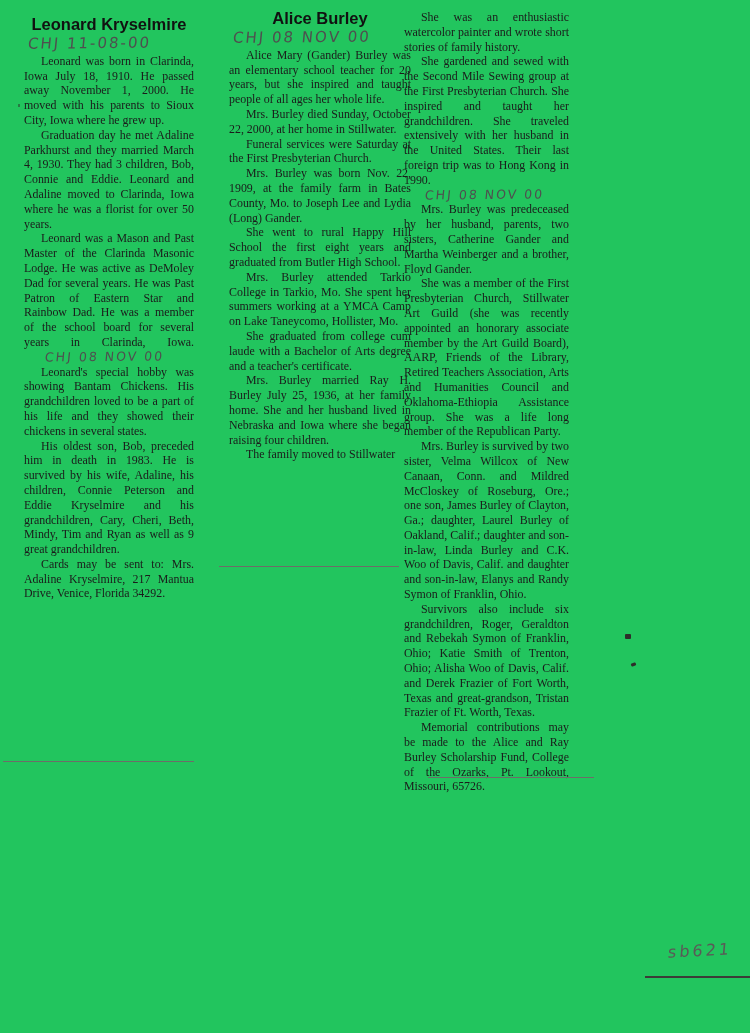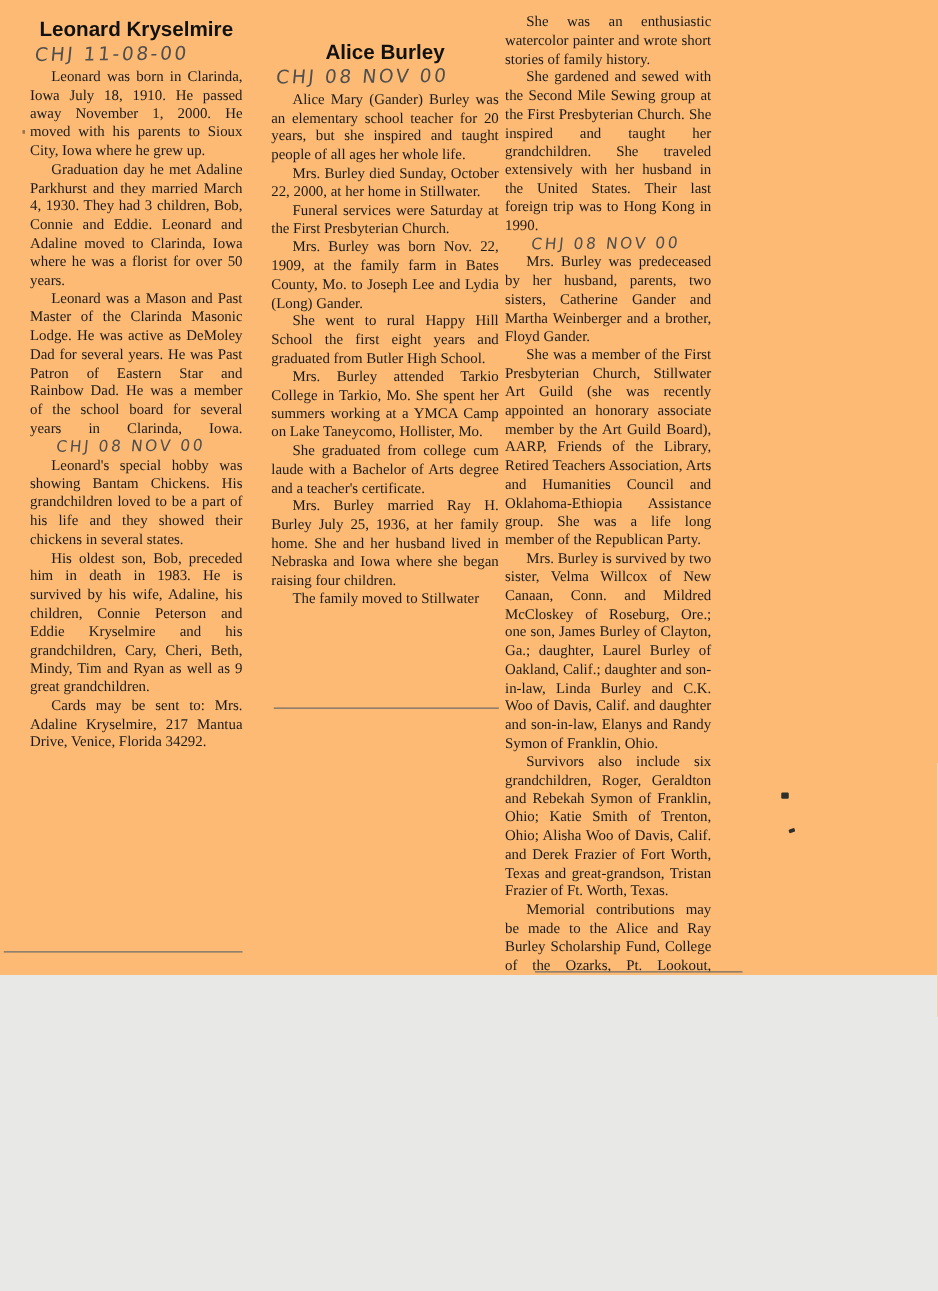--- a/index.html
+++ b/index.html
@@ -1,19 +1,19 @@
 <!DOCTYPE html>
 <html><head>
 <meta charset="utf-8">
 <style>
   html,body { margin:0; padding:0; background:#e8e8e6; }
   .page {
     position:relative;
-    width:750px; height:780px;
-    background:#fdba74;
+    width:750px; height:1033px;
+    background:#22c55e;
     overflow:hidden;
     font-family:"Liberation Serif", serif;
   }
   .col {
     position:absolute;
     color:#1b1b1b;
     font-size:11.9px;
     line-height:14.8px;
     text-align:justify;
   }
@@ -64,21 +64,21 @@
     <div class="headline">Leonard Kryselmire</div>
     <span class="hand hand-line" style="font-size:15px;">CHJ 11-08-00</span>
     <p>Leonard was born in Clarinda, Iowa July 18, 1910. He passed away November 1, 2000. He moved with his parents to Sioux City, Iowa where he grew up.</p>
     <p>Graduation day he met Adaline Parkhurst and they married March 4, 1930. They had 3 children, Bob, Connie and Eddie. Leonard and Adaline moved to Clarinda, Iowa where he was a florist for over 50 years.</p>
     <p><span>Leonard was a Mason and Past Master of the Clarinda Masonic Lodge. He was active as DeMoley Dad for several years. He was Past Patron of Eastern Star and Rainbow Dad. He was a member of the school board for several years in Clarinda, Iowa.</span><span class="hand inline-hand">CHJ 08 NOV 00</span></p>
     <p>Leonard's special hobby was showing Bantam Chickens. His grandchildren loved to be a part of his life and they showed their chickens in several states.</p>
     <p>His oldest son, Bob, preceded him in death in 1983. He is survived by his wife, Adaline, his children, Connie Peterson and Eddie Kryselmire and his grandchildren, Cary, Cheri, Beth, Mindy, Tim and Ryan as well as 9 great grandchildren.</p>
     <p>Cards may be sent to: Mrs. Adaline Kryselmire, 217 Mantua Drive, Venice, Florida 34292.</p>
   </div>
 
-  <div class="col" style="left:217px; top:8px; width:182px;margin-top:24px;">
+  <div class="col" style="left:229px; top:8px; width:182px;">
     <div class="headline">Alice Burley</div>
     <span class="hand hand-line" style="font-size:15px;">CHJ 08 NOV 00</span>
     <p>Alice Mary (Gander) Burley was an elementary school teacher for 20 years, but she inspired and taught people of all ages her whole life.</p>
     <p>Mrs. Burley died Sunday, October 22, 2000, at her home in Stillwater.</p>
     <p>Funeral services were Saturday at the First Presbyterian Church.</p>
     <p>Mrs. Burley was born Nov. 22, 1909, at the family farm in Bates County, Mo. to Joseph Lee and Lydia (Long) Gander.</p>
     <p>She went to rural Happy Hill School the first eight years and graduated from Butler High School.</p>
     <p>Mrs. Burley attended Tarkio College in Tarkio, Mo. She spent her summers working at a YMCA Camp on Lake Taneycomo, Hollister, Mo.</p>
     <p>She graduated from college cum laude with a Bachelor of Arts degree and a teacher's certificate.</p>
     <p>Mrs. Burley married Ray H. Burley July 25, 1936, at her family home. She and her husband lived in Nebraska and Iowa where she began raising four children.</p>

